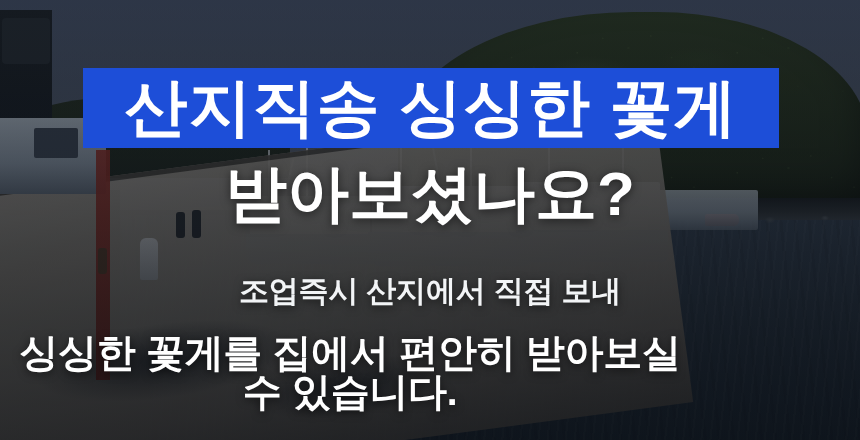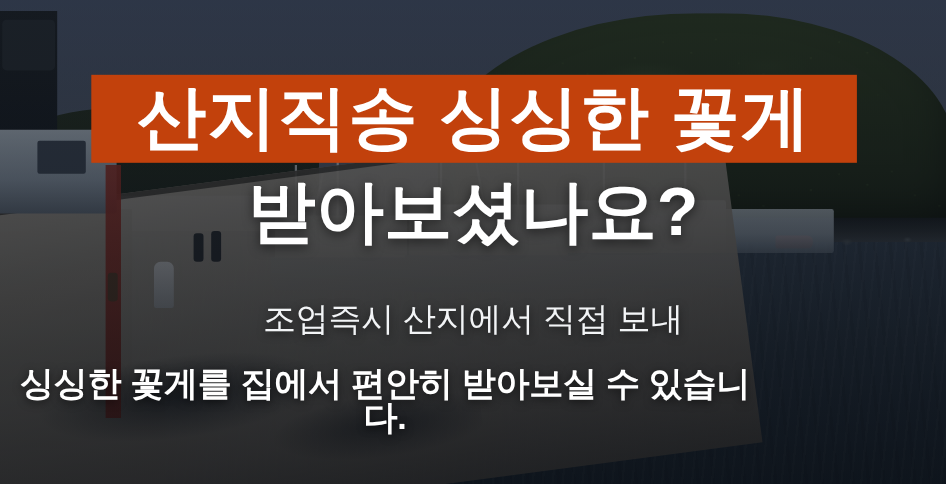--- a/index.html
+++ b/index.html
@@ -250,21 +250,21 @@
     inset: 0;
     text-align: center;
   }
 
   .headline-band {
     position: absolute;
     left: 83px;
     top: 68px;
     width: 696px;
     height: 80px;
-    background: #c2410c;
+    background: #1d4ed8;
     display: flex;
     align-items: center;
     justify-content: center;
   }
   .headline-text {
     color: #ffffff;
     font-size: 63px;
     font-weight: 700;
     letter-spacing: 1px;
     line-height: 1;
@@ -285,33 +285,33 @@
     text-shadow: 0 2px 10px rgba(0,0,0,.55);
   }
 
   .body-line-1 {
     position: absolute;
     left: 0;
     top: 276px;
     width: 860px;
     color: #f2f4f6;
     font-size: 30px;
-    font-weight: 400;
+    font-weight: 700;
     line-height: 1;
     letter-spacing: -0.2px;
     text-shadow: 0 2px 8px rgba(0,0,0,.6);
   }
 
   .body-line-2 {
     position: absolute;
     left: 0;
     top: 333px;
     width: 700px;
     color: #ffffff;
-    font-size: 31px;
+    font-size: 39px;
     font-weight: 700;
     line-height: 1;
     letter-spacing: -0.3px;
     text-shadow: 0 2px 8px rgba(0,0,0,.6);
   }
 </style>
 </head>
 <body>
 
 <div class="banner-root">

